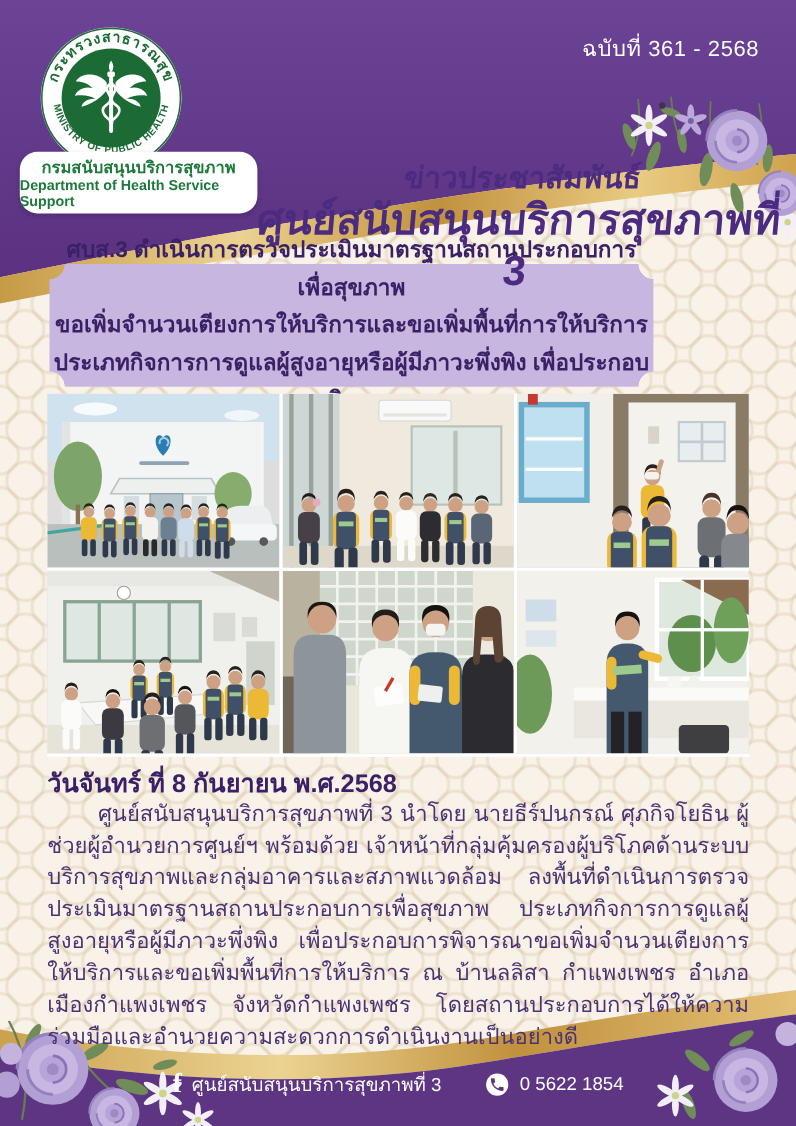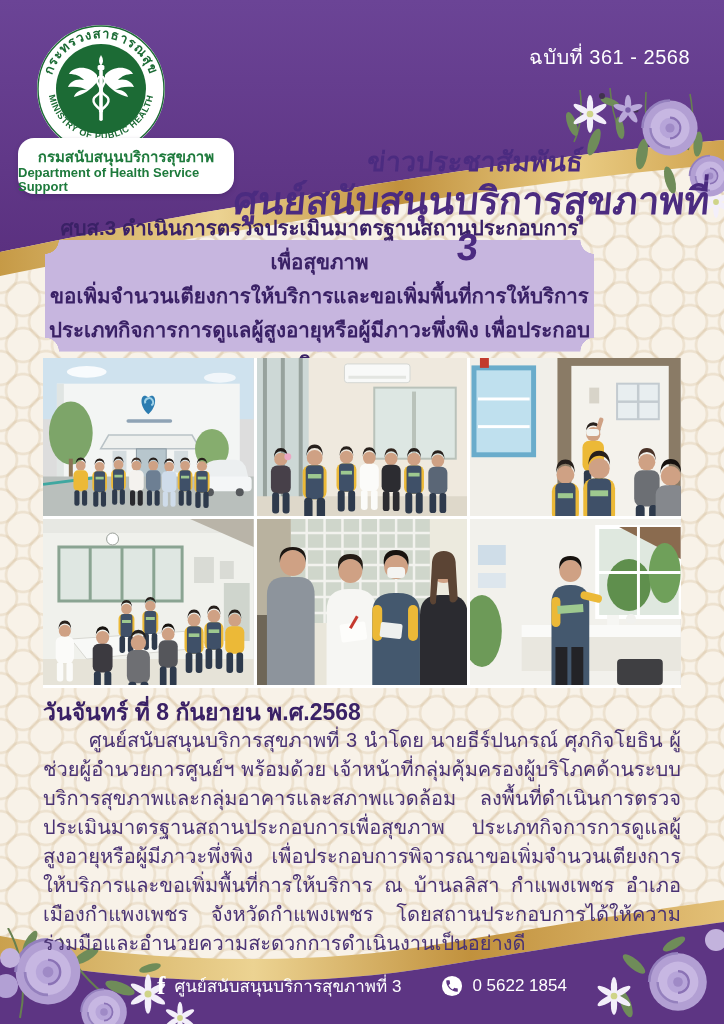--- a/index.html
+++ b/index.html
@@ -7,25 +7,25 @@
     position:relative;width:724px;height:1024px;overflow:hidden;margin:0 auto;
     font-family:"Liberation Sans","DejaVu Sans",sans-serif;
     background-color:#f8f2e8;
     background-image:
       radial-gradient(circle, rgba(198,168,122,0) 15px, rgba(198,168,122,.22) 16px, rgba(198,168,122,.22) 17.5px, rgba(198,168,122,0) 19px),
       radial-gradient(circle, rgba(198,168,122,0) 15px, rgba(198,168,122,.22) 16px, rgba(198,168,122,.22) 17.5px, rgba(198,168,122,0) 19px);
     background-size:46px 46px;
     background-position:0 0,23px 23px;
   }
   .abs{position:absolute;}
-  .issue{right:34px;top:41px;color:#fff;font-size:20px;letter-spacing:.5px;z-index:6;margin-left:21px;}
+  .issue{right:34px;top:28px;color:#fff;font-size:20px;letter-spacing:.5px;z-index:6;margin-left:21px;}
   .seal{left:36px;top:24px;z-index:6;}
   .dept-banner{
     left:18px;top:138px;width:216px;height:56px;background:#fff;border-radius:16px;
-    display:flex;flex-direction:column;justify-content:flex-end;align-items:center;z-index:6;
+    display:flex;flex-direction:column;justify-content:center;align-items:center;z-index:6;
     box-shadow:0 2px 4px rgba(60,30,90,.35);
   }
   .dept-th{color:#1e7a3c;font-weight:bold;font-size:15px;line-height:19px;}
   .dept-en{color:#1e7a3c;font-weight:bold;font-size:13px;line-height:14px;}
   .title-block{left:232px;top:146px;width:478px;text-align:center;z-index:5;transform:skewX(-5deg);color:#4b2b80;}
   .kicker{font-size:27px;font-weight:bold;line-height:32px;}
   .main-title{font-size:38px;font-weight:bold;line-height:46px;}
   .notice{
     left:45px;top:240px;width:549px;height:112px;z-index:4;
     background:

